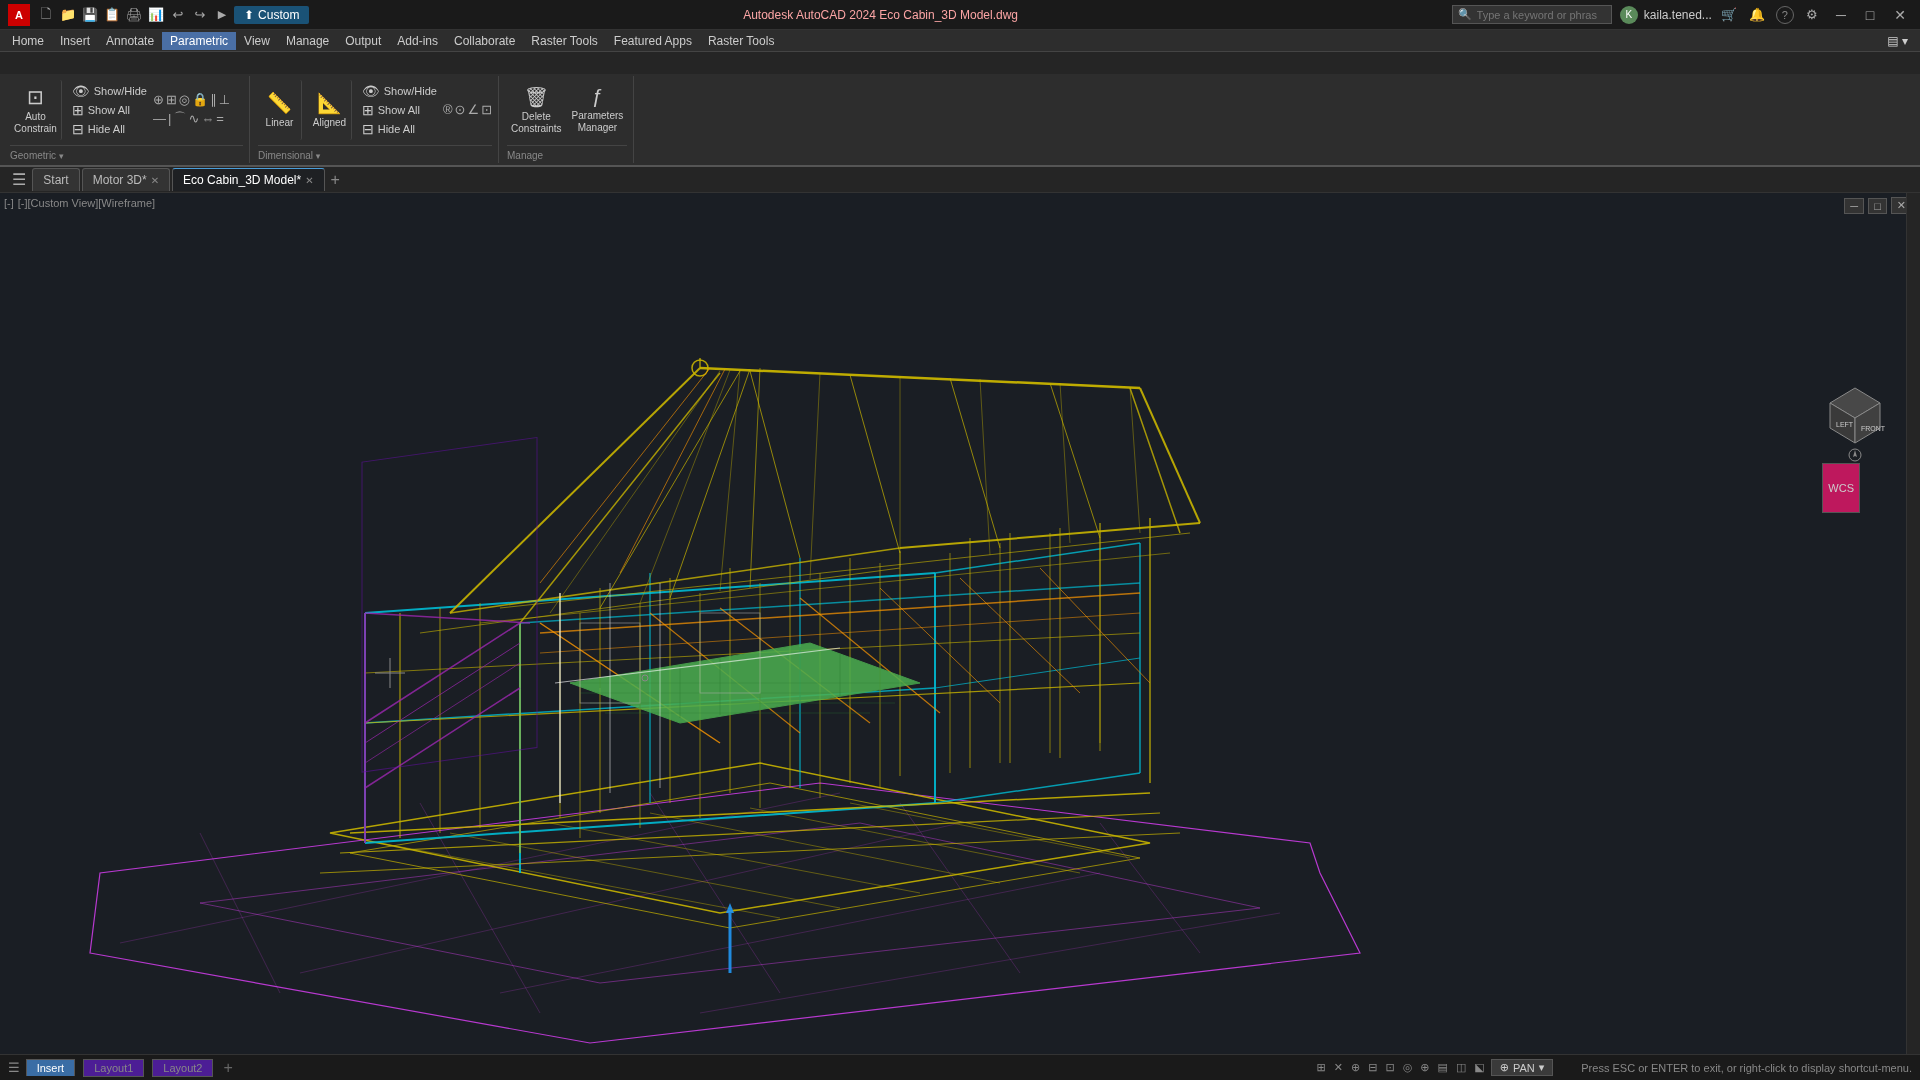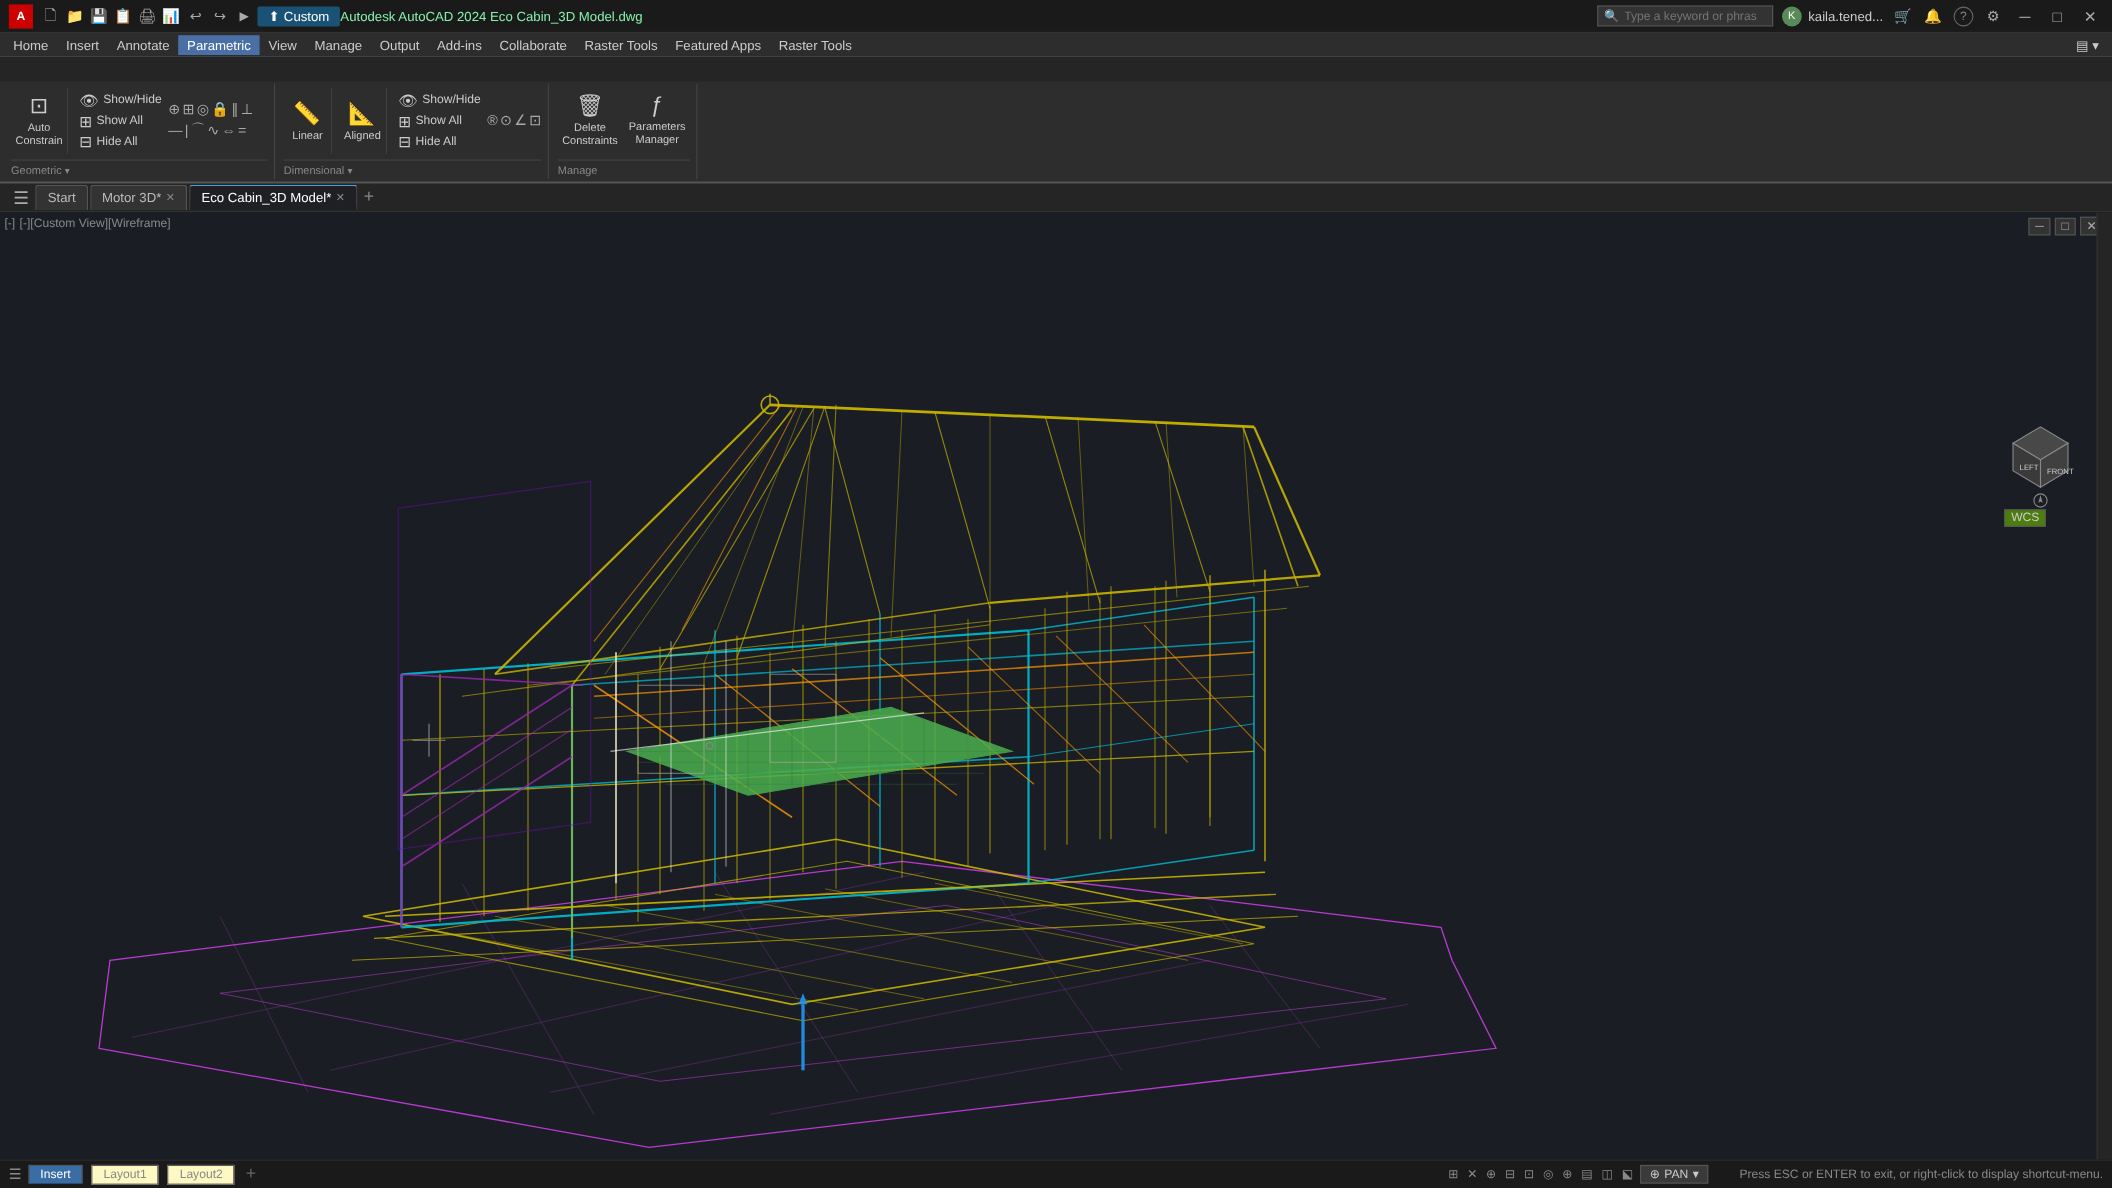--- a/index.html
+++ b/index.html
@@ -9,21 +9,21 @@
     #title-bar {
       height: 30px;
       background: #1a1a1a;
       display: flex;
       align-items: center;
       justify-content: space-between;
       padding: 0 8px;
       border-bottom: 1px solid #333;
     }
     #title-bar .left { display: flex; align-items: center; gap: 6px; }
-    #title-bar .title { flex: 1; color: #86efac; font-size: 12px; }
+    #title-bar .title { flex: 1; text-align: center; color: #fca5a5; font-size: 12px; }
     #title-bar .right { display: flex; align-items: center; gap: 8px; }
     .autocad-logo { width: 22px; height: 22px; background: #c00; display: flex; align-items: center; justify-content: center; color: white; font-weight: bold; font-size: 11px; }
     .title-btn { background: none; border: none; color: #aaa; font-size: 14px; cursor: pointer; padding: 2px 6px; }
 
     
     .toolbar-icons { display: flex; align-items: center; gap: 2px; }
     .tb-icon { width: 20px; height: 20px; display: flex; align-items: center; justify-content: center; cursor: pointer; color: #aaa; font-size: 13px; border: none; background: none; }
 
     
     #menu-bar {
@@ -131,25 +131,25 @@
     #viewcube {
       position: absolute;
       top: 180px; right: 20px;
       z-index: 20;
     }
 
     
     #wcs-badge {
       position: absolute;
       top: 270px; right: 60px;
-      background: #4d7c0f;
+      background: #be185d;
       border: 1px solid #555;
       color: #ccc;
       font-size: 11px;
-      padding: 1px 5px;
+      padding: 18px 5px;
       z-index: 20;
     }
 
     
     #canvas-3d {
       position: absolute;
       top: 0; left: 0;
       width: 100%; height: 100%;
     }
 
@@ -181,21 +181,21 @@
       border-top: 1px solid #333;
       font-size: 11px;
       color: #888;
     }
     #status-bar .left { display: flex; align-items: center; gap: 6px; flex: 1; }
     #status-bar .right { display: flex; align-items: center; gap: 4px; }
     .status-icon { font-size: 13px; cursor: pointer; color: #888; }
     .status-pan { background: #3a3a3a; border: 1px solid #555; padding: 1px 8px; font-size: 11px; color: #ccc; cursor: pointer; display: flex; align-items: center; gap: 4px; }
     .model-tab { padding: 2px 10px; background: #2d2d2d; border: 1px solid #555; color: #ccc; cursor: pointer; font-size: 11px; }
     .model-tab.active { background: #3a6da5; color: white; border-bottom: none; }
-    .layout-tab { padding: 2px 10px; background: #fef9c3; border: 1px solid #555; color: #888; cursor: pointer; font-size: 11px; margin-left: 2px; }
+    .layout-tab { padding: 2px 10px; background: #4c1d95; border: 1px solid #555; color: #888; cursor: pointer; font-size: 11px; margin-left: 2px; }
     .add-layout { font-size: 16px; color: #666; cursor: pointer; padding: 0 4px; }
 
     
     .share-btn {
       background: #1a5276;
       border: none;
       color: white;
       padding: 2px 10px;
       font-size: 12px;
       cursor: pointer;

